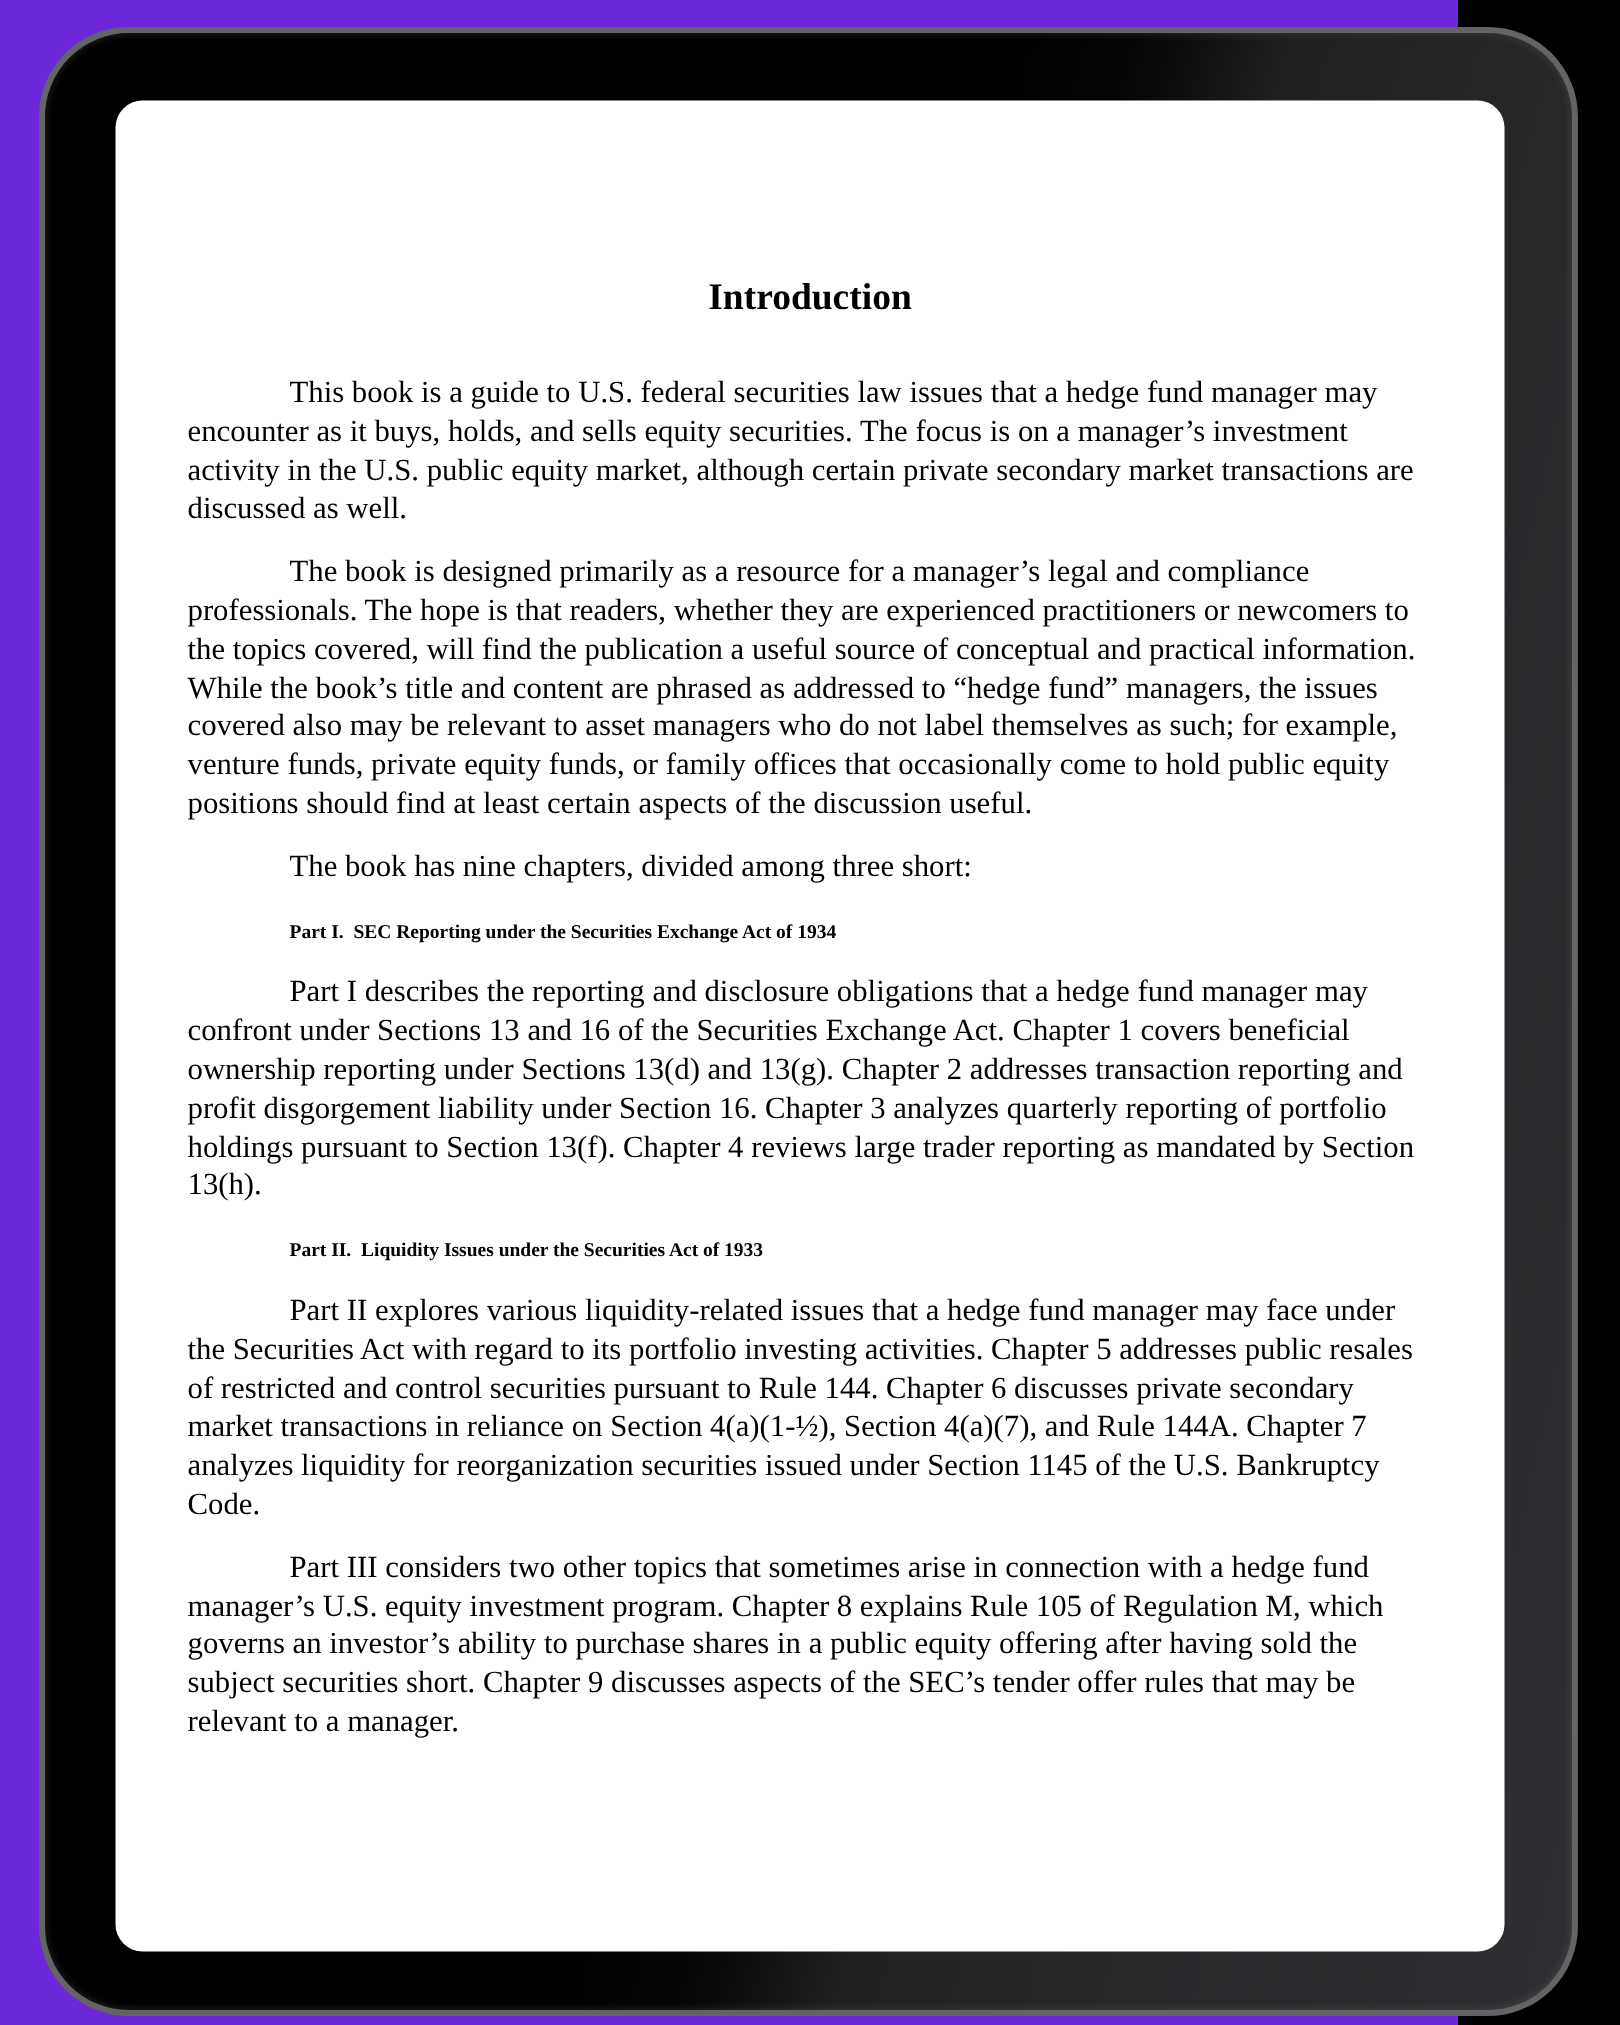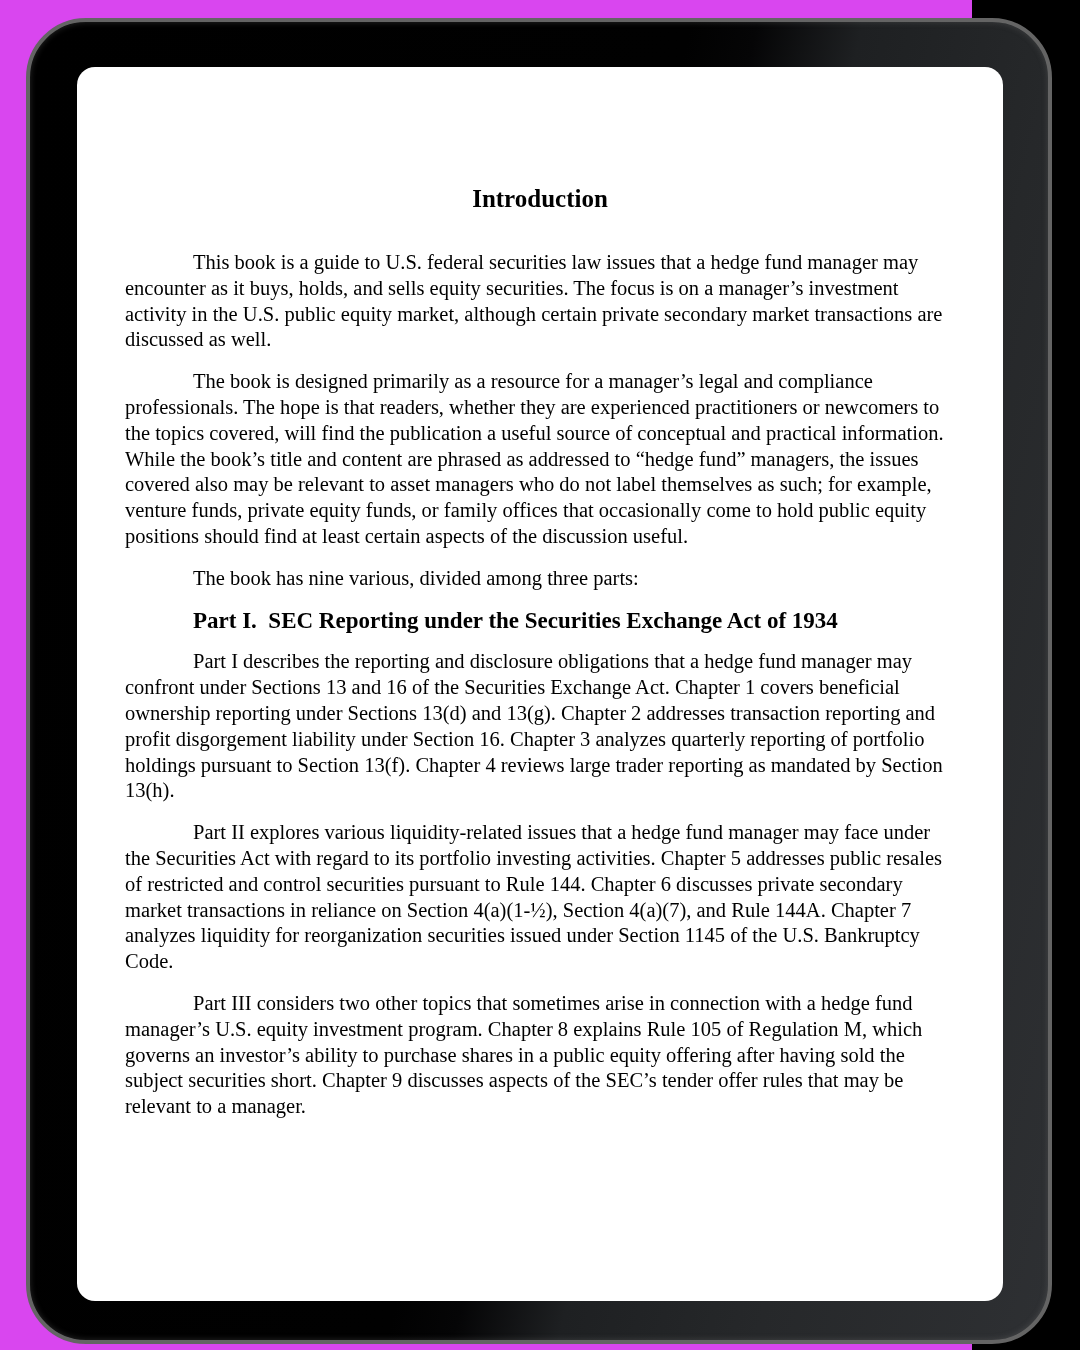--- a/index.html
+++ b/index.html
@@ -7,21 +7,21 @@
     padding: 0;
     width: 1080px;
     height: 1350px;
     background: #000000;
     overflow: hidden;
   }
   .stage {
     position: relative;
     width: 972px;
     height: 1350px;
-    background: #d946ef;
+    background: #6d28d9;
   }
   .tablet {
     position: absolute;
     left: 26px;
     top: 18px;
     width: 1026px;
     height: 1326px;
     box-sizing: border-box;
     border: 4px solid #646464;
     border-radius: 60px;
@@ -62,44 +62,45 @@
     line-height: 30px;
     font-weight: bold;
   }
   .para {
     margin: 0 0 16px 0;
     text-indent: 68px;
   }
   .part-heading {
     margin: 0 0 16px 0;
     padding-left: 68px;
-    font-size: 23px;
+    font-size: 13px;
     line-height: 25.8px;
     font-weight: bold;
   }
 </style>
 </head>
 <body>
 
 <div class="stage">
   <div class="tablet">
     <div class="screen">
       <div class="page">
         <h1 class="doc-title">Introduction</h1>
 
         <p class="para">This book is a guide to U.S. federal securities law issues that a hedge fund manager may encounter as it buys, holds, and sells equity securities. The focus is on a manager’s investment activity in the U.S. public equity market, although certain private secondary market transactions are discussed as well.</p>
 
         <p class="para">The book is designed primarily as a resource for a manager’s legal and compliance professionals. The hope is that readers, whether they are experienced practitioners or newcomers to the topics covered, will find the publication a useful source of conceptual and practical information. While the book’s title and content are phrased as addressed to “hedge fund” managers, the issues covered also may be relevant to asset managers who do not label themselves as such; for example, venture funds, private equity funds, or family offices that occasionally come to hold public equity positions should find at least certain aspects of the discussion useful.</p>
 
-        <p class="para">The book has nine various, divided among three parts:</p>
+        <p class="para">The book has nine chapters, divided among three short:</p>
 
         <h2 class="part-heading">Part I.&nbsp; SEC Reporting under the Securities Exchange Act of 1934</h2>
 
         <p class="para">Part I describes the reporting and disclosure obligations that a hedge fund manager may confront under Sections 13 and 16 of the Securities Exchange Act. Chapter 1 covers beneficial ownership reporting under Sections 13(d) and 13(g). Chapter 2 addresses transaction reporting and profit disgorgement liability under Section 16. Chapter 3 analyzes quarterly reporting of portfolio holdings pursuant to Section 13(f). Chapter 4 reviews large trader reporting as mandated by Section 13(h).</p>
 
+        <h2 class="part-heading">Part II.&nbsp; Liquidity Issues under the Securities Act of 1933</h2>
 
         <p class="para">Part II explores various liquidity-related issues that a hedge fund manager may face under the Securities Act with regard to its portfolio investing activities. Chapter 5 addresses public resales of restricted and control securities pursuant to Rule 144. Chapter 6 discusses private secondary market transactions in reliance on Section 4(a)(1-½), Section 4(a)(7), and Rule 144A. Chapter 7 analyzes liquidity for reorganization securities issued under Section 1145 of the U.S. Bankruptcy Code.</p>
 
 
         <p class="para">Part III considers two other topics that sometimes arise in connection with a hedge fund manager’s U.S. equity investment program. Chapter 8 explains Rule 105 of Regulation M, which governs an investor’s ability to purchase shares in a public equity offering after having sold the subject securities short. Chapter 9 discusses aspects of the SEC’s tender offer rules that may be relevant to a manager.</p>
       </div>
     </div>
   </div>
 </div>
 

